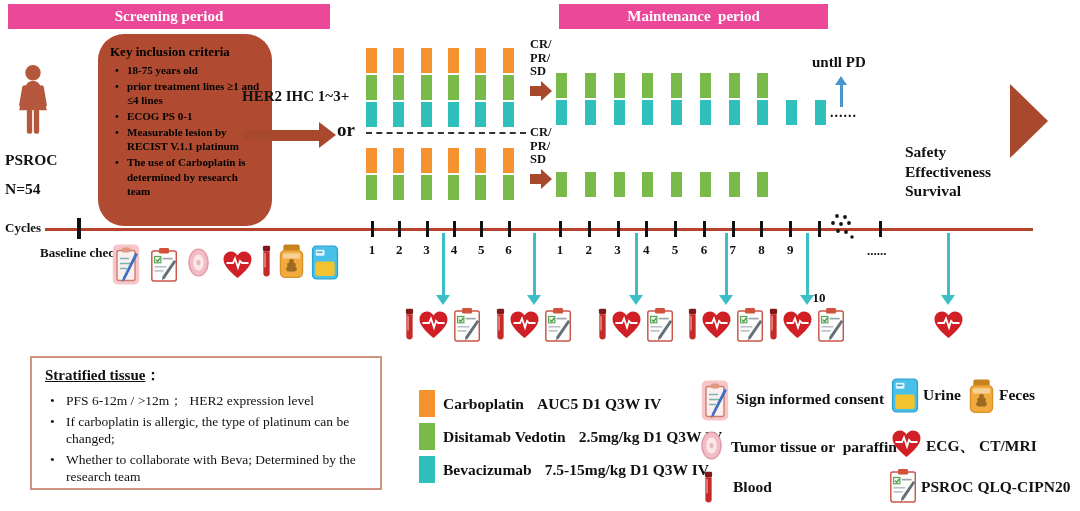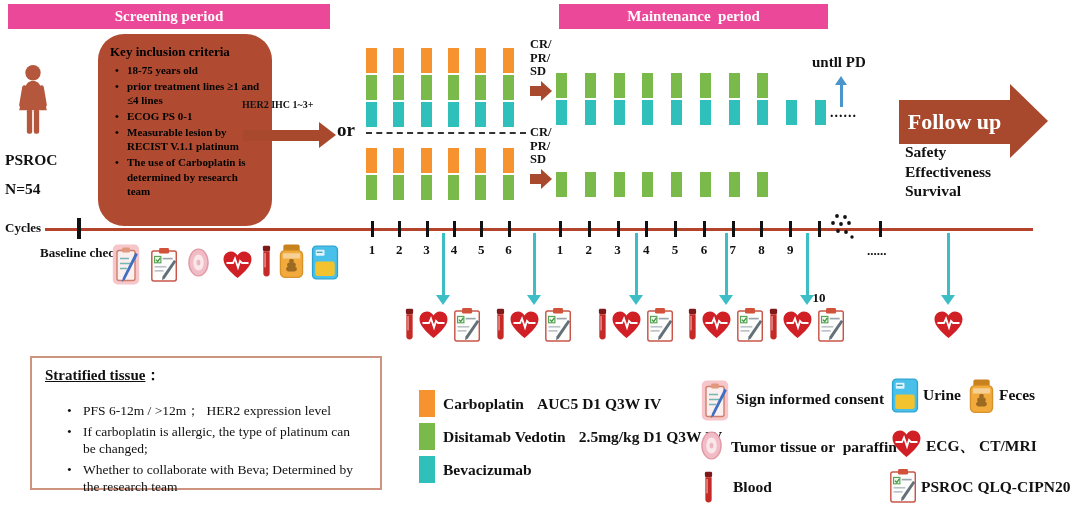--- a/index.html
+++ b/index.html
@@ -14,21 +14,21 @@
   #banner-maintenance{left:559px;top:4px;width:269px;}
   #female{left:15px;top:64px;width:36px;height:78px;}
   #cohort{left:5px;top:151px;font-weight:bold;font-size:15.5px;line-height:17px;}
   #cohort div{margin-bottom:12px;}
   #inclusion-box{left:62px;top:34px;width:174px;height:192px;background:#b04b32;border-radius:26px;
                  color:#000000;padding:10px 9px 8px 12px;margin-left:36px;}
   .inc-title{font-weight:bold;font-size:13px;margin-bottom:3px;}
   #inclusion-list{margin:0;padding:0 0 0 4px;list-style:none;}
   .inc-item{font-size:11px;line-height:1.28;padding-left:13px;position:relative;margin-bottom:2px;font-weight:bold;}
   .inc-item::before{content:"•";position:absolute;left:1px;}
-  #her2{left:242px;top:99px;font-weight:bold;font-size:10px;}
+  #her2{left:242px;top:88px;font-weight:bold;font-size:15px;}
   .arrow-body{position:absolute;background:#a8492e;}
   .tri{position:absolute;width:0;height:0;}
   #her2-arrow-body{left:243px;top:130px;width:76px;height:11px;}
   #her2-arrow-head{left:319px;top:122px;border-left:17px solid #a8492e;border-top:13px solid transparent;border-bottom:13px solid transparent;}
   #or-label{left:337px;top:119px;font-weight:bold;font-size:19px;}
   #dash-sep{left:366px;top:132px;width:160px;border-top:2.5px dashed #333;}
   .crprsd{position:absolute;font-weight:bold;font-size:12.5px;line-height:13.5px;}
   #resp1{left:530px;top:38px;}
   #resp2{left:530px;top:126px;}
   .resp-arrow-body{width:11px;height:10px;background:#a8492e;position:absolute;}
@@ -52,21 +52,21 @@
   #baseline-label{left:40px;top:245px;font-weight:bold;font-size:13px;}
   #axis-ellipsis{left:867px;top:243px;font-weight:bold;font-size:13px;}
   .bar-seg{position:absolute;}
   .v-arrow{position:absolute;width:3px;background:#3dbec6;top:233px;height:62px;}
   .v-arrow-head{position:absolute;top:295px;border-top:10px solid #3dbec6;border-left:7px solid transparent;border-right:7px solid transparent;}
   .icon{position:absolute;}
   .icon svg{width:100%;height:100%;display:block;}
   #strat-box{left:30px;top:356px;width:352px;height:134px;border:2px solid #cf947f;padding:8px 10px 6px 13px;position:absolute;background:#fff;}
   .strat-title{font-size:15px;font-weight:bold;margin-bottom:7px;}
   .strat-title .u{text-decoration:underline;}
-  #strat-list{margin:17px;padding:0;list-style:none;}
+  #strat-list{margin:0;padding:0;list-style:none;}
   .strat-item{font-size:13.5px;line-height:1.3;padding-left:21px;position:relative;margin-bottom:3px;white-space:pre-wrap;}
   .strat-item::before{content:"•";position:absolute;left:5px;}
   .drug-row{position:absolute;left:419px;display:flex;align-items:center;height:27px;}
   .drug-swatch{width:16px;height:27px;margin-right:8px;flex:none;}
   .drug-name{font-weight:bold;font-size:15.5px;white-space:pre;}
   .drug-dose{font-weight:bold;font-size:15.5px;margin-left:13px;white-space:pre;}
   .al-label{position:absolute;font-weight:bold;font-size:15.5px;white-space:pre;}
 </style>
 </head>
 <body>
@@ -126,23 +126,20 @@
     <div>SD</div>
   </div>
   <div class="resp-arrow-body" id="resp-arrow2-body"></div>
   <div class="tri" id="resp-arrow2-head"></div>
 
   <div class="abs" id="untilpd">untll PD</div>
   <div id="up-arrow-line"></div>
   <div class="tri" id="up-arrow-head"></div>
   <div class="abs" id="until-dots">......</div>
 
-  <div class="abs" id="followup-body">
-    <span id="followup-label">Follow up</span>
-  </div>
   <div class="tri" id="followup-head"></div>
   <div class="abs" id="fu-outcomes">
     <div>Safety</div>
     <div>Effectiveness</div>
     <div>Survival</div>
   </div>
 
   <div id="axis-line"></div>
   <div class="abs" id="cycles-label">Cycles</div>
   <div class="abs" id="baseline-label">Baseline check</div>
@@ -469,20 +466,21 @@
       <span class="drug-dose">AUC5 D1 Q3W IV</span>
     </div>
     <div class="drug-row" style="top: 423px;">
       <div class="drug-swatch" style="background: rgb(122, 186, 75);"></div>
       <span class="drug-name">Disitamab Vedotin</span>
       <span class="drug-dose">2.5mg/kg D1 Q3W IV</span>
     </div>
     <div class="drug-row" style="top: 456px;">
       <div class="drug-swatch" style="background: rgb(47, 192, 188);"></div>
       <span class="drug-name">Bevacizumab</span>
+      <span class="drug-dose">7.5-15mg/kg D1 Q3W IV</span>
     </div>
     <div class="icon" style="left: 701px; top: 379px; width: 28px; height: 43px;">
       <svg viewBox="0 0 28 42">
         <rect x="0.8" y="1" width="26.4" height="40" rx="5" fill="#f6c6ca"></rect>
         <rect x="5" y="7" width="18" height="30" rx="2" fill="#fbeff0" stroke="#cf7f6a" stroke-width="1.4"></rect>
         <rect x="10" y="4" width="8" height="5" rx="1.5" fill="#e0987f"></rect>
         <path d="M8 15h9M8 20h10M8 25h7" stroke="#76b6b0" stroke-width="1.6"></path>
         <path d="M23.5 9 11 34l-1.2 4.5 3.2-2.4L25.8 11Z" fill="#3e6fc1"></path>
       </svg>
     </div>

